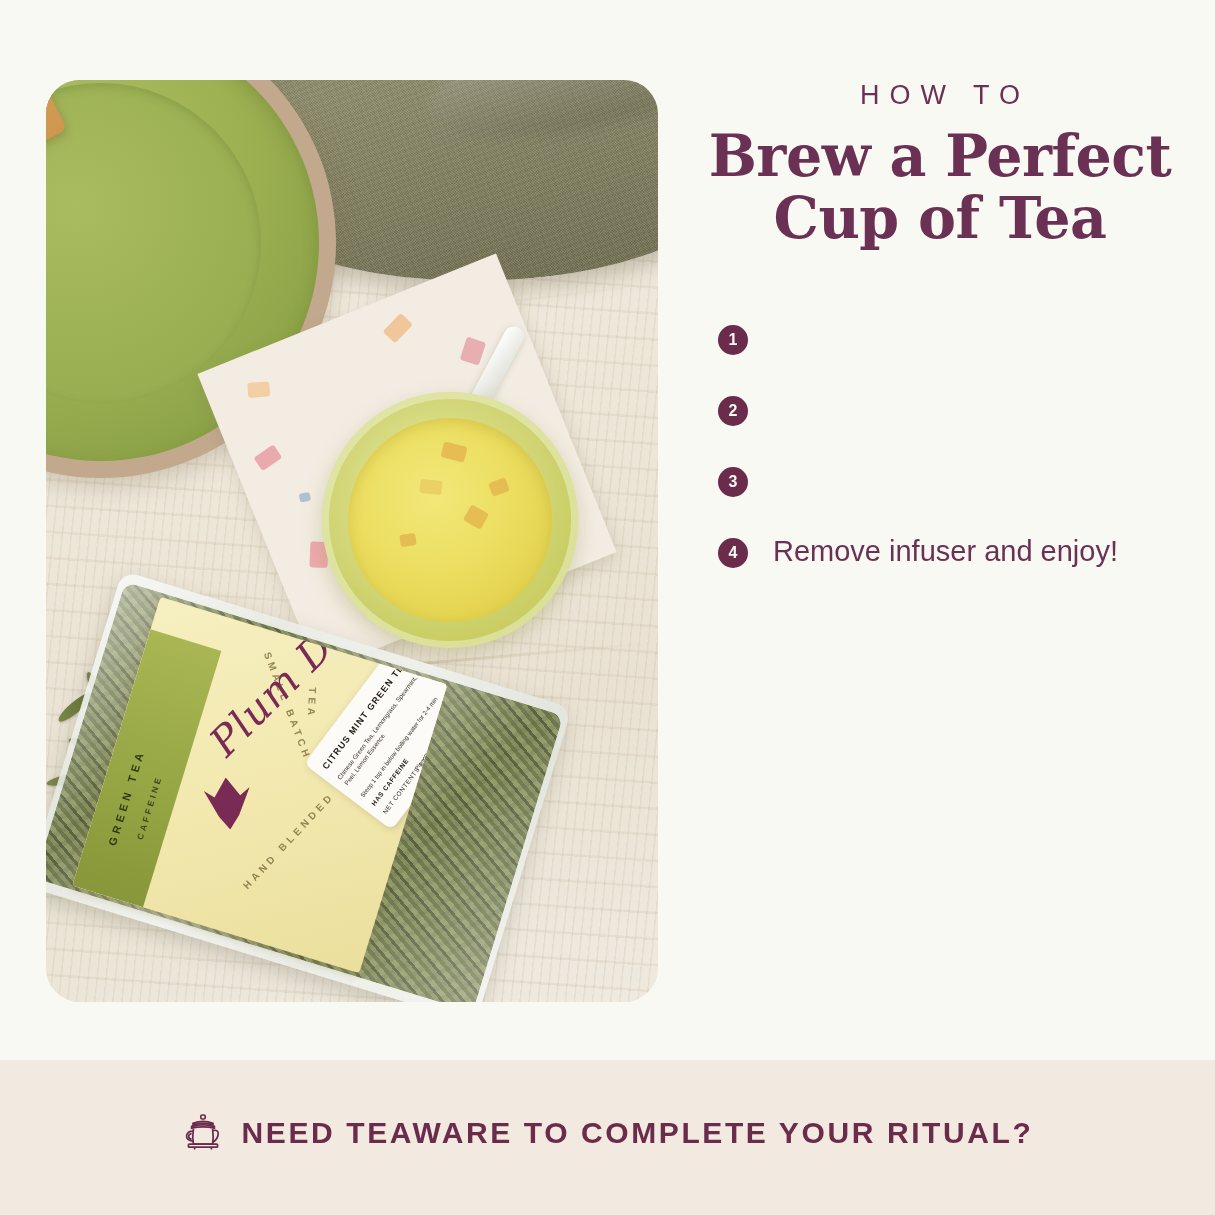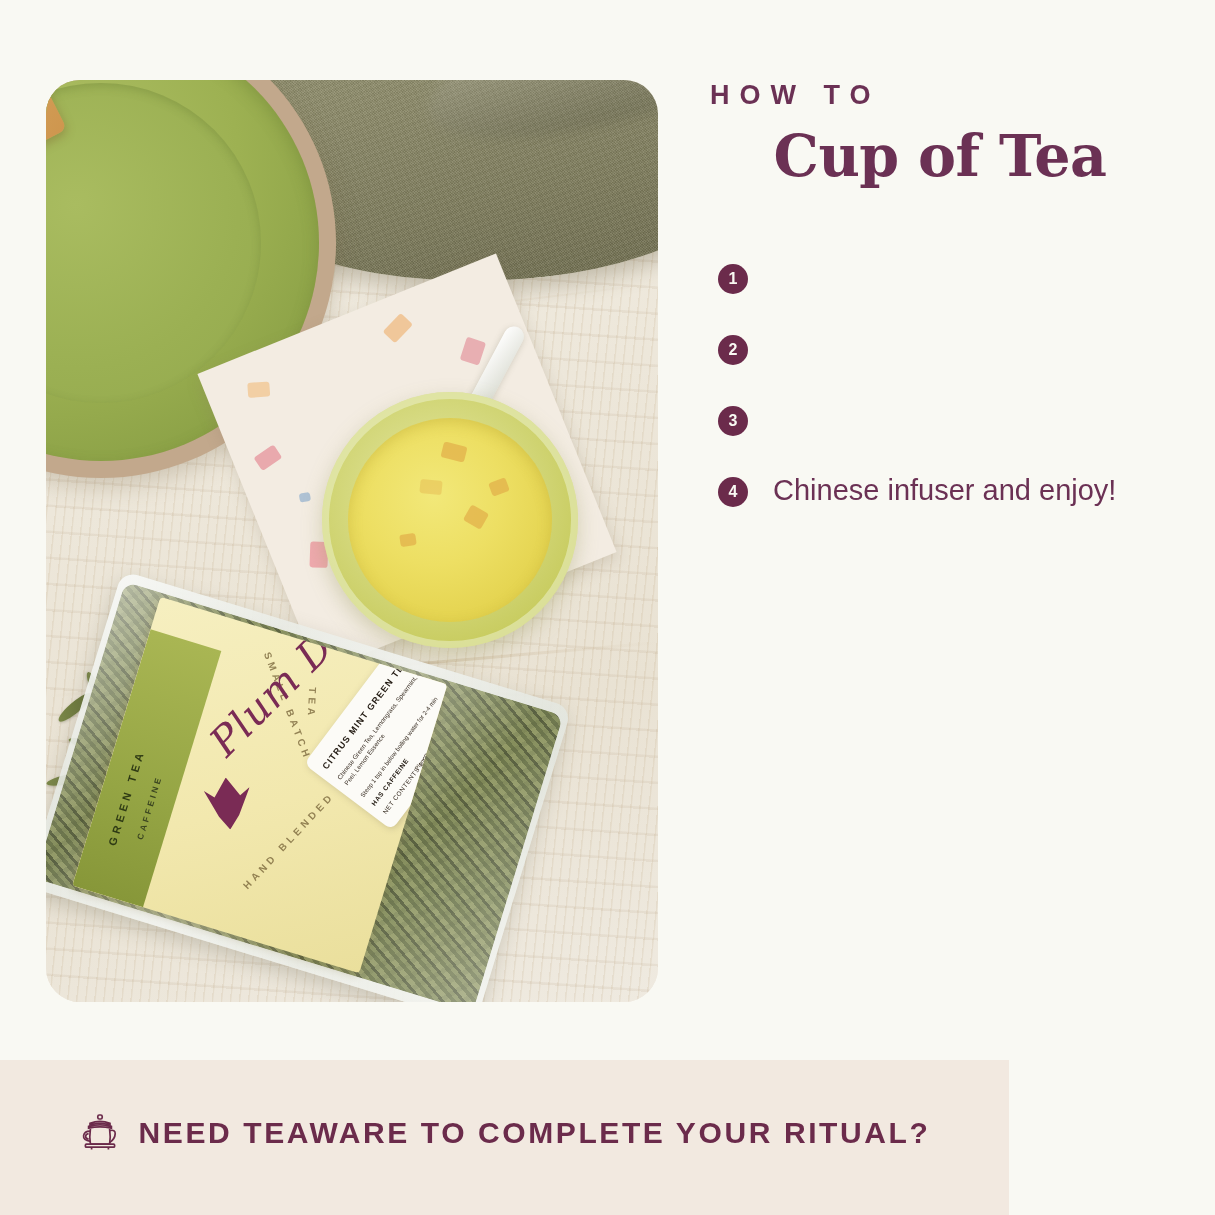--- a/index.html
+++ b/index.html
@@ -232,22 +232,23 @@
 
   
   .content {
     position:absolute;
     left:700px; top:80px;
     width:480px;
   }
   .kicker {
     font-size:27px;
     letter-spacing:10px;
-    font-weight:700;
+    font-weight:400;
     color:#6B3154;
+    text-align:center;
     padding-left:10px;
     margin-bottom:14px;
   }
   .headline {
     font-family:"DejaVu Serif", serif;
     font-weight:700;
     font-size:57px;
     line-height:1.08;
     color:#6B3154;
     text-align:center;
@@ -281,21 +282,21 @@
     line-height:1.30;
     color:#6B3154;
     font-weight:400;
     max-width:392px;
   }
 
   
   .footer {
     position:absolute;
     left:0; top:1060px;
-    width:1009px; height:155px;
+    width:1215px; height:155px;
     background:#F2E9E0;
     display:flex;
     flex-direction:column;
     align-items:center;
     justify-content:center;
   }
   .footer-row1 {
     display:flex;
     align-items:center;
     gap:18px;
@@ -396,36 +397,37 @@
           <div class="st-net">NET CONTENTS  1 OZ</div>
           <div class="st-addr">Plum Deluxe Tea, Portland Oregon 97205</div>
         </div>
       </div>
     </div>
   </div>
 
   <div class="content">
     <div class="kicker">HOW TO</div>
     <div class="headline">
+      <div>Brew a Perfect</div>
       <div>Cup of Tea</div>
     </div>
 
     <div class="steps">
       <div class="step">
         <div class="badge">1</div>
       </div>
       <div class="step">
         <div class="badge">2</div>
       </div>
       <div class="step">
         <div class="badge">3</div>
       </div>
       <div class="step">
         <div class="badge">4</div>
-        <div class="step-text">Chinese infuser and enjoy!</div>
+        <div class="step-text">Remove infuser and enjoy!</div>
       </div>
     </div>
   </div>
 
   <div class="footer">
     <div class="footer-row1">
       <span>
         <svg class="teapot-icon" width="42" height="40" viewBox="0 0 42 40" fill="none" stroke="#6B2B4B" stroke-width="1.7">
           <rect x="18.8" y="2" width="4.4" height="4" rx="1.4"></rect>
           <path d="M11 10.4 Q21 6.2 31 10.4 L31 12 Q21 8.6 11 12 Z"></path>

